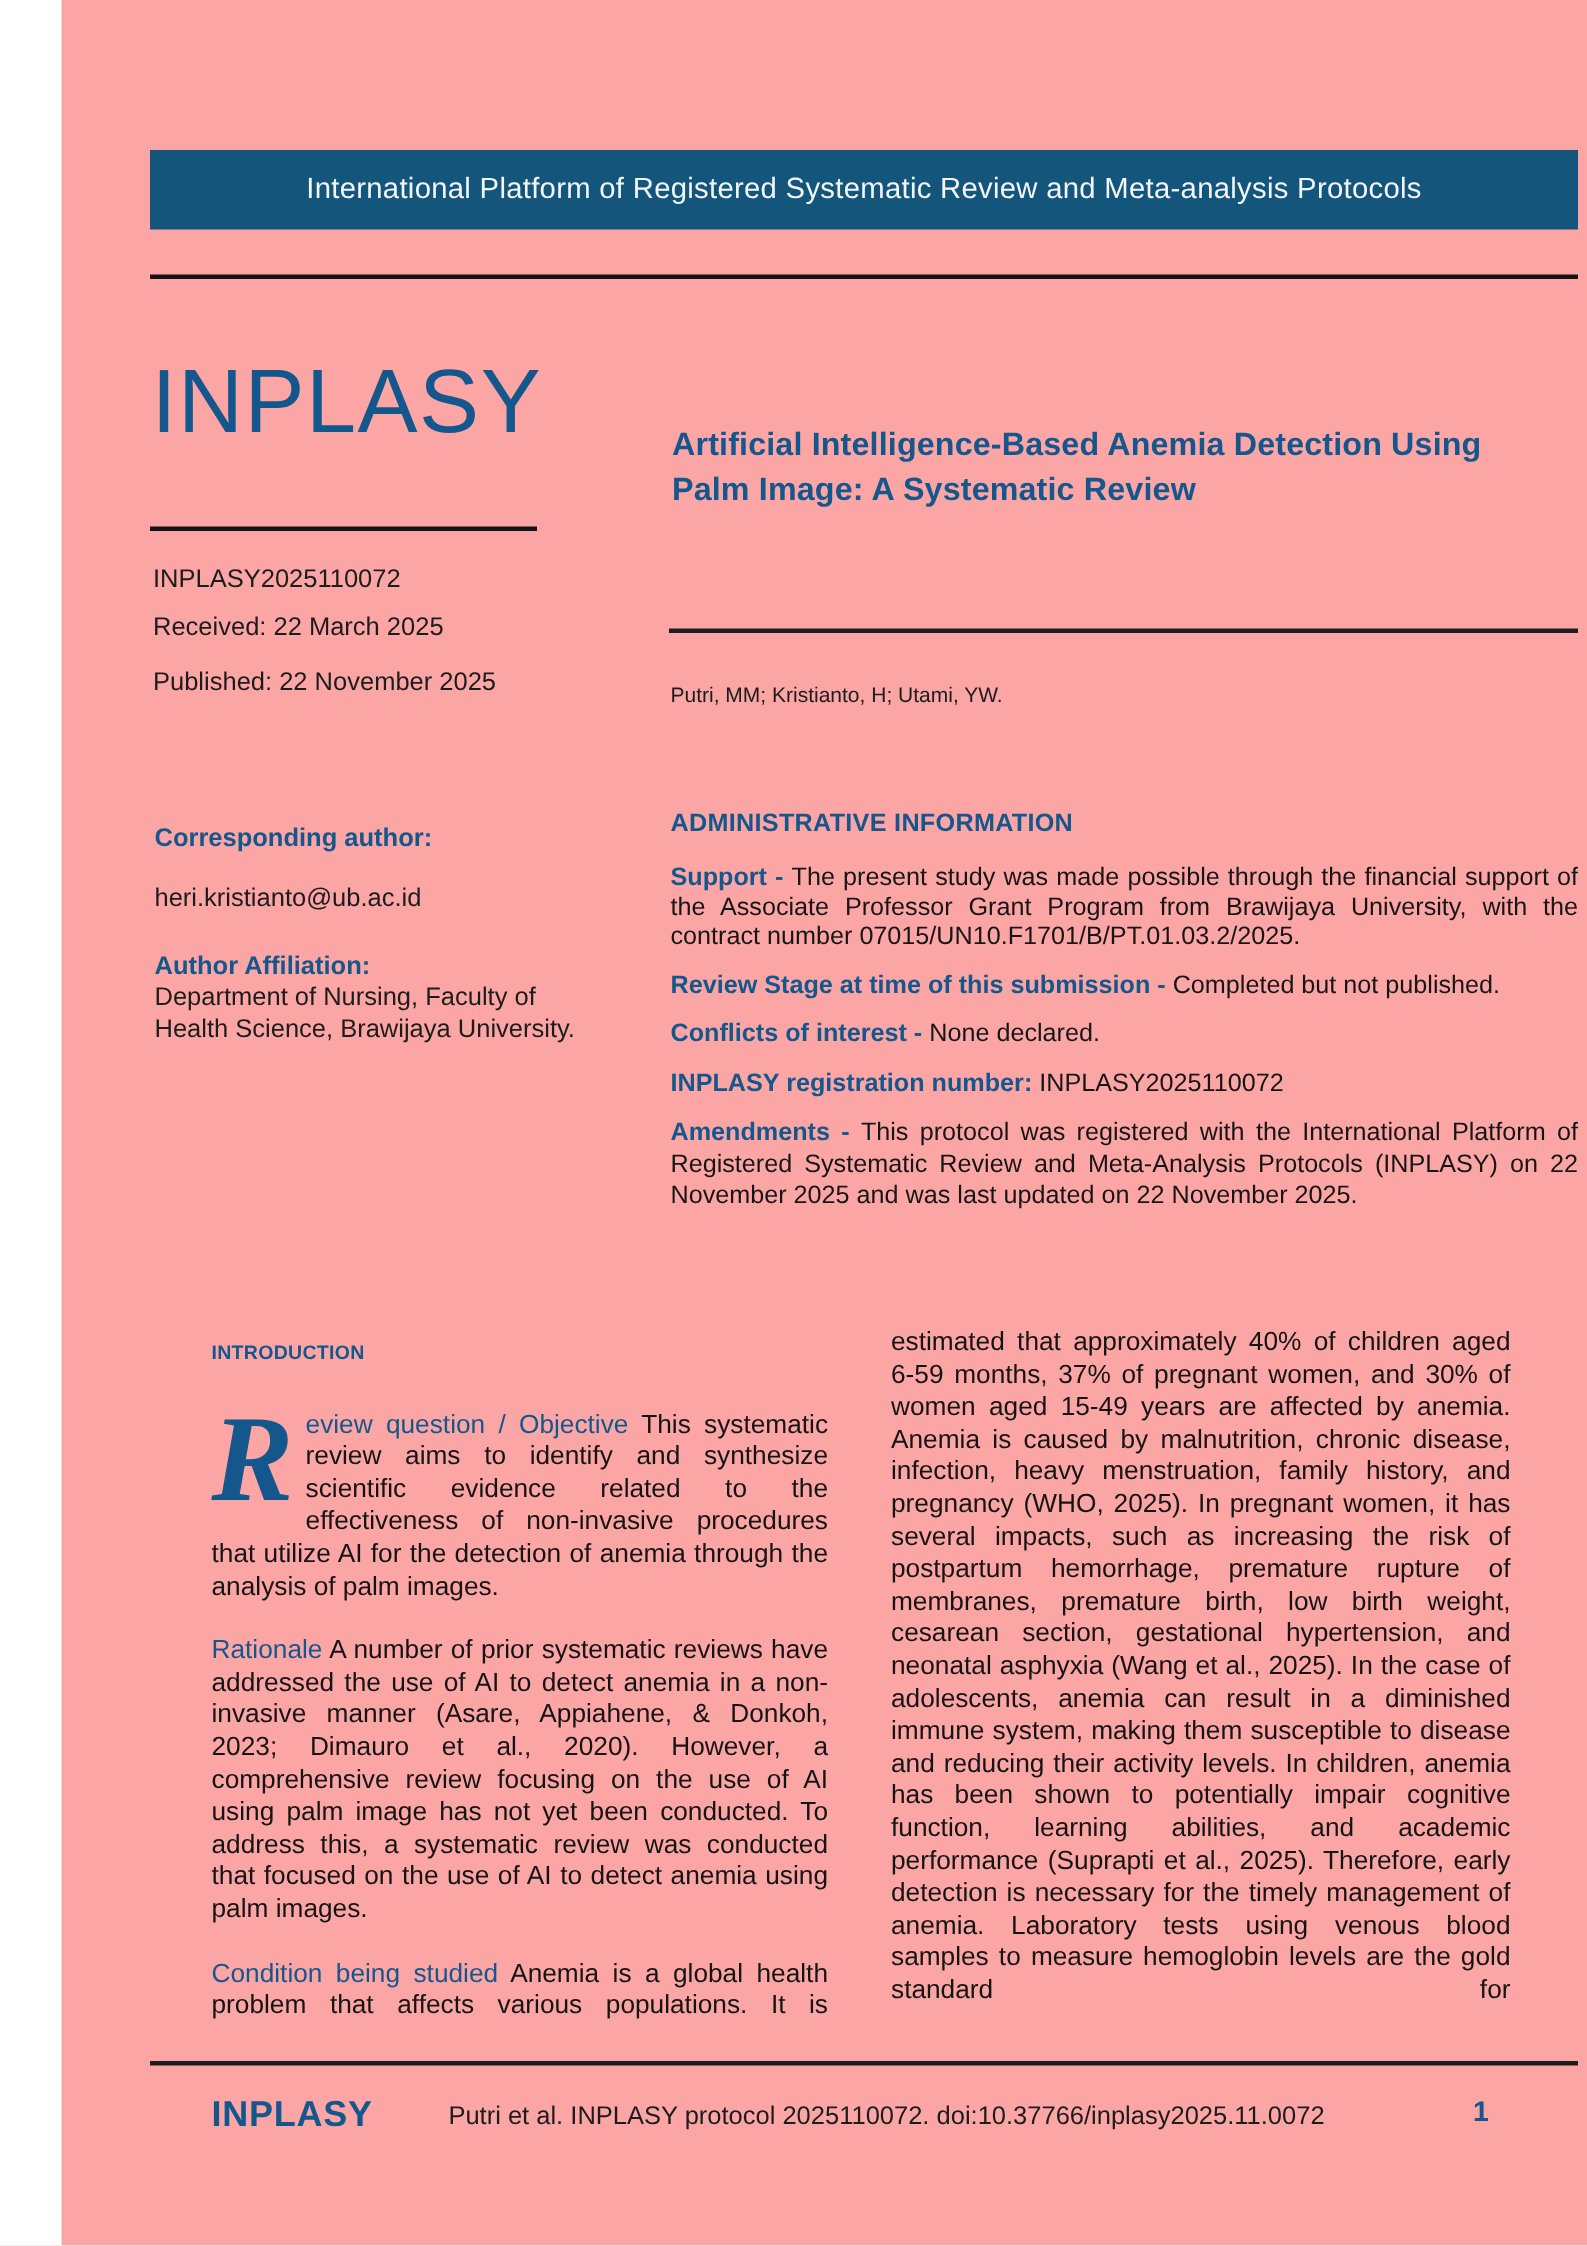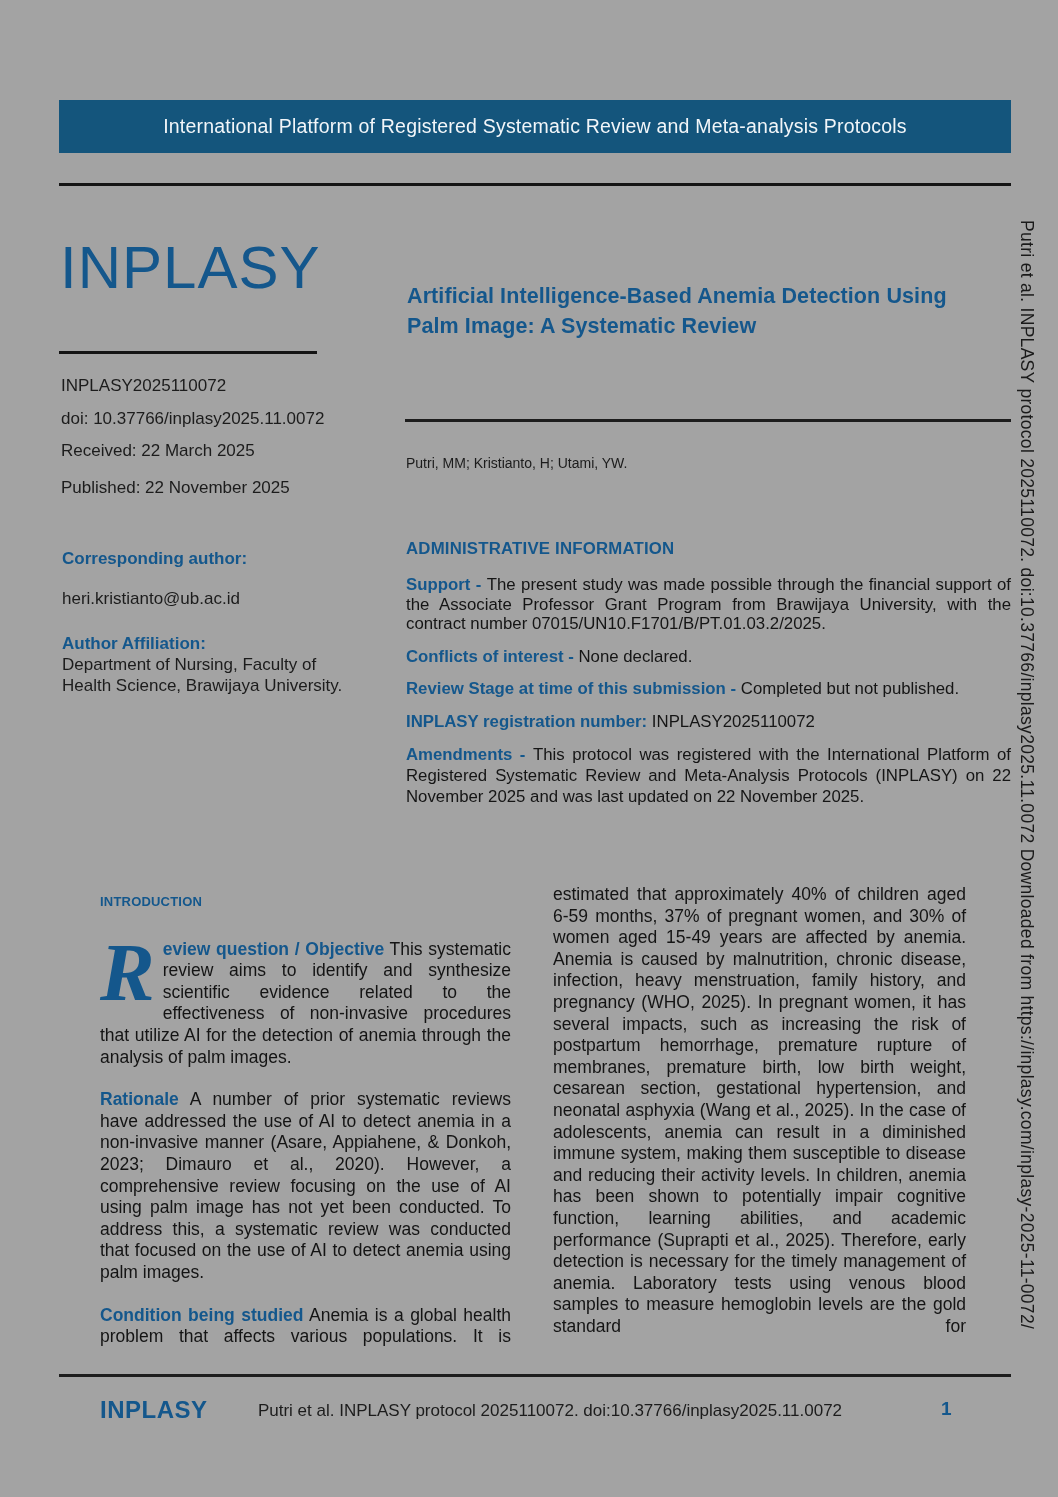--- a/index.html
+++ b/index.html
@@ -4,21 +4,21 @@
 <style>
   * { margin:0; padding:0; box-sizing:border-box; }
   html,body { background:#ffffff; }
   body {
     width:1058px; height:1497px;
     font-family:"Liberation Sans", sans-serif;
     color:#111;
     position:relative;
     overflow:hidden;
   }
-  .page { position:absolute; inset:0; background:#a3a3a3; }
+  .page { position:absolute; inset:0; background:#fca5a5;margin-left:41px; }
 
   
   .banner {
     position:absolute; left:59px; top:100px; width:952px; height:53px;
     background:#14557C;
     display:flex; align-items:center; justify-content:center;
   }
   .banner span { color:#f2f6f9; font-size:19.5px; letter-spacing:0.2px; }
 
   .rule { position:absolute; background:#141414; }
@@ -59,21 +59,21 @@
   .admin p.amend { line-height:21px; }
   .admin .lead { color:#14578C; font-weight:bold; }
 
   
   .col { position:absolute; font-size:17.5px; line-height:21.6px; text-align:justify; color:#141414; }
   .col-left  { left:100px; top:891px; width:411px; }
   .col-right { left:553px; top:884px; width:413px; }
   .col h2 { font-size:13px; color:#14578C; letter-spacing:0.2px; margin-bottom:26px; text-align:left; }
   .col p { margin-bottom:21px; }
   .col p.cutoff { margin-bottom:0; text-align-last:justify; }
-  .col .lead { color:#14578C; font-weight:bold; }
+  .col .lead { color:#14578C; font-weight:normal; }
   .body-cont { text-align:justify; text-align-last:justify; }
   .dropcap {
     float:left;
     font-family:"Liberation Serif", serif; font-style:italic; font-weight:bold;
     font-size:82px; line-height:62px; color:#14578C;
     margin:3px 8px 0 0;
   }
 
   
   .footer-logo { position:absolute; left:100px; top:1396px; font-size:24px; font-weight:bold; color:#14578C; letter-spacing:0.5px; }
@@ -94,41 +94,40 @@
 
   <div class="banner">
     <span>International Platform of Registered Systematic Review and Meta-analysis Protocols</span>
   </div>
   <div class="rule header-rule"></div>
 
   <div class="logo">INPLASY</div>
   <div class="rule logo-rule"></div>
   <div class="meta">
     <div class="m1">INPLASY2025110072</div>
-    <div class="m2">doi: 10.37766/inplasy2025.11.0072</div>
     <div class="m3">Received: 22 March 2025</div>
     <div class="m4">Published: 22 November 2025</div>
   </div>
 
   <div class="title">Artificial Intelligence-Based Anemia Detection Using Palm Image: A Systematic Review</div>
   <div class="rule title-rule"></div>
   <div class="authors">Putri, MM; Kristianto, H; Utami, YW.</div>
 
   <div class="corr">
     <div class="blue-label">Corresponding author:</div>
     <div class="email">heri.kristianto@ub.ac.id</div>
     <div class="blue-label affil-label">Author Affiliation:</div>
     <div>Department of Nursing, Faculty of Health Science, Brawijaya University.</div>
   </div>
 
   <div class="admin">
     <h2>ADMINISTRATIVE INFORMATION</h2>
     <p><span class="lead">Support - </span><span>The present study was made possible through the financial support of the Associate Professor Grant Program from Brawijaya University, with the contract number 07015/UN10.F1701/B/PT.01.03.2/2025.</span></p>
+    <p><span class="lead">Review Stage at time of this submission - </span><span>Completed but not published.</span></p>
     <p><span class="lead">Conflicts of interest - </span><span>None declared.</span></p>
-    <p><span class="lead">Review Stage at time of this submission - </span><span>Completed but not published.</span></p>
     <p><span class="lead">INPLASY registration number: </span><span>INPLASY2025110072</span></p>
     <p class="amend"><span class="lead">Amendments - </span><span>This protocol was registered with the International Platform of Registered Systematic Review and Meta-Analysis Protocols (INPLASY) on 22 November 2025 and was last updated on 22 November 2025.</span></p>
   </div>
 
   <div class="col col-left">
     <h2>INTRODUCTION</h2>
     <p><span class="dropcap">R</span><span class="lead">eview question / Objective</span> <span>This systematic review aims to identify and synthesize scientific evidence related to the effectiveness of non-invasive procedures that utilize AI for the detection of anemia through the analysis of palm images.</span></p>
     <p><span class="lead">Rationale</span> <span>A number of prior systematic reviews have addressed the use of AI to detect anemia in a non-invasive manner (Asare, Appiahene, &amp; Donkoh, 2023; Dimauro et al., 2020). However, a comprehensive review focusing on the use of AI using palm image has not yet been conducted. To address this, a systematic review was conducted that focused on the use of AI to detect anemia using palm images.</span></p>
     <p class="cutoff"><span class="lead">Condition being studied</span> <span>Anemia is a global health problem that affects various populations. It is</span></p>
   </div>

